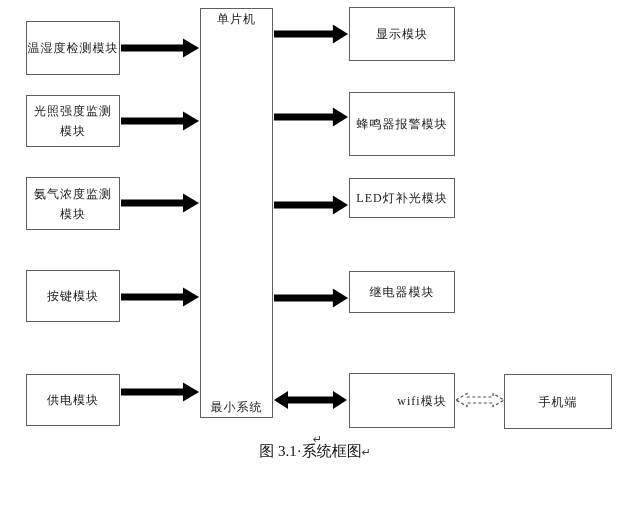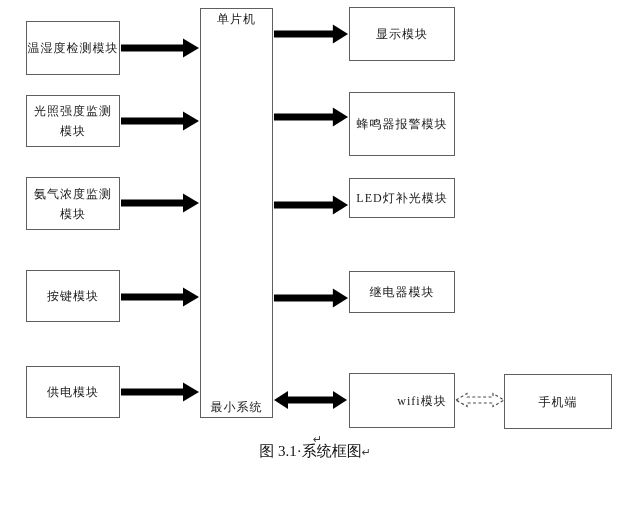--- a/index.html
+++ b/index.html
@@ -74,21 +74,21 @@
     <div>光照强度监测</div>
     <div>模块</div>
   </div>
   <div class="box" style="left:26px; top:177px; width:94px; height:53px;">
     <div>氨气浓度监测</div>
     <div>模块</div>
   </div>
   <div class="box" style="left:26px; top:270px; width:94px; height:52px;">
     <div>按键模块</div>
   </div>
-  <div class="box" style="left:26px; top:366px; width:94px; height:52px;">
+  <div class="box" style="left:26px; top:374px; width:94px; height:52px;">
     <div>供电模块</div>
   </div>
 
   <div class="box" style="left:200px; top:8px; width:73px; height:410px;justify-content:space-between;">
     <div>单片机</div>
     <div>最小系统</div>
   </div>
 
   <div class="box" style="left:349px; top:7px; width:106px; height:54px;">
     <div>显示模块</div>

